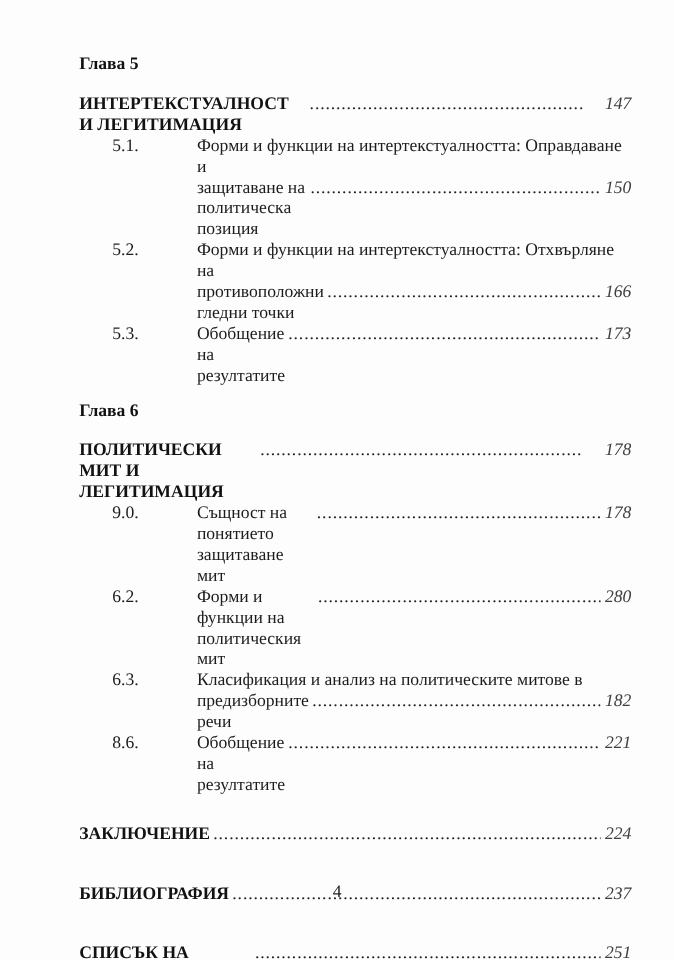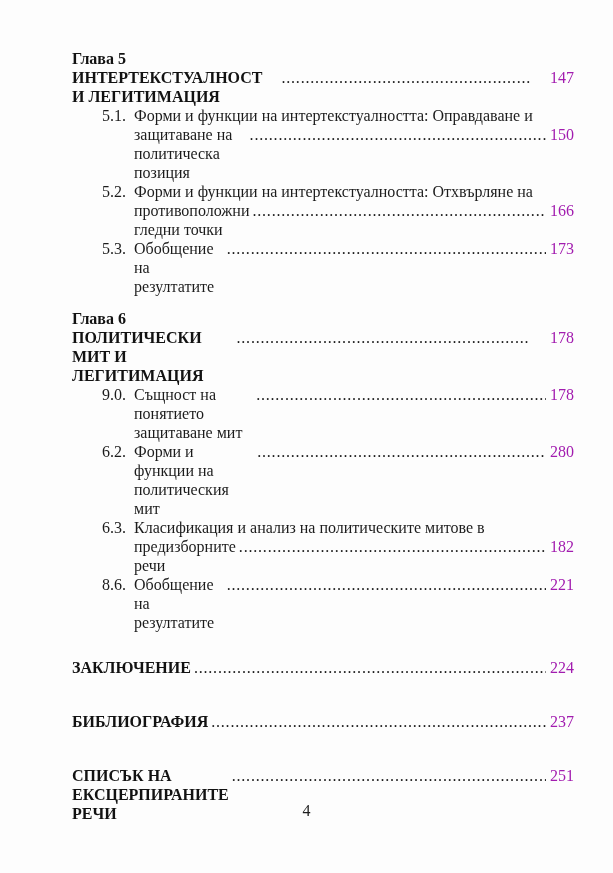--- a/index.html
+++ b/index.html
@@ -34,23 +34,23 @@
     min-width: 8px;
     margin-left: 3px;
     margin-right: 4px;
   }
   .dots::before {
     content: "........................................................................................................................................";
     letter-spacing: 0.8px;
     color: #1c1c1c;
     font-weight: normal;
   }
-  .pg { flex: 0 0 auto; font-weight: normal; color: #a21caf; }
-  .title-row { margin-top: 0; gap: 16px; }
-  .item { display: flex; }
+  .pg { flex: 0 0 auto; font-weight: normal; color: #404040; font-style: italic; }
+  .title-row { margin-top: 17px; gap: 16px; }
+  .item { display: flex; gap: 45px; }
   .num { flex: 0 0 32px; margin-left: 30px; }
   .item-body { flex: 1 1 auto; min-width: 0; }
   .section-6 { margin-top: 13px; }
   .entry { margin-top: 35px; }
   .entry-first { margin-top: 26px; }
   .folio {
     position: absolute;
     left: 0;
     right: 0;
     top: 801px;

